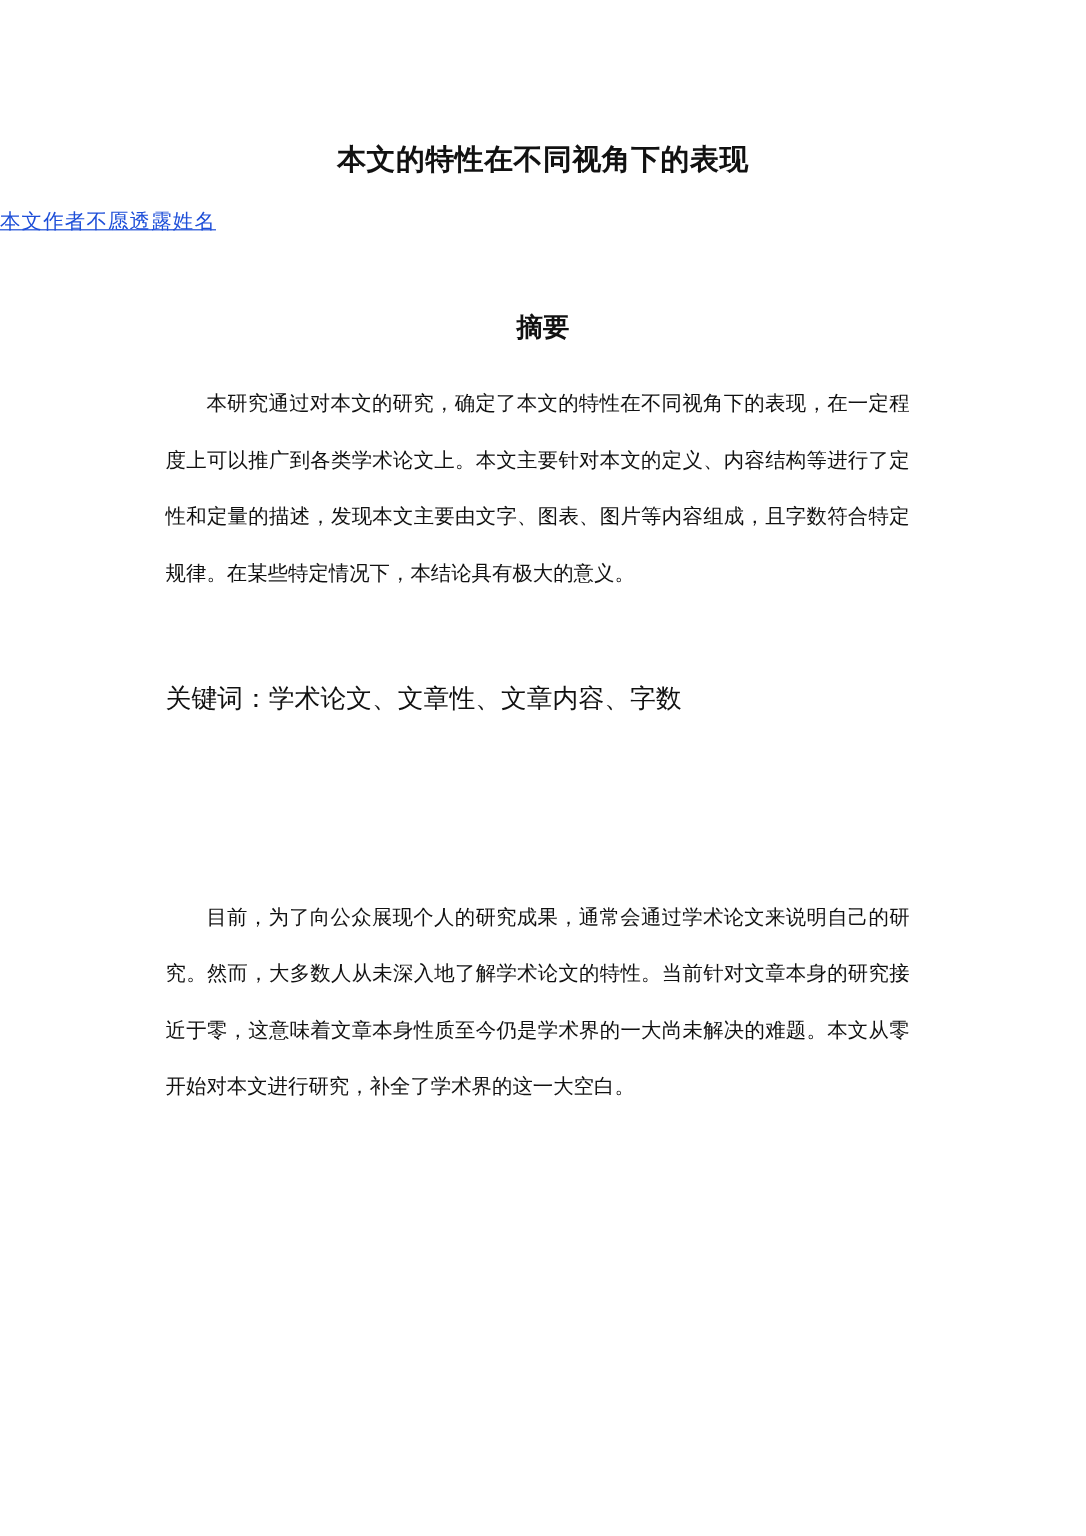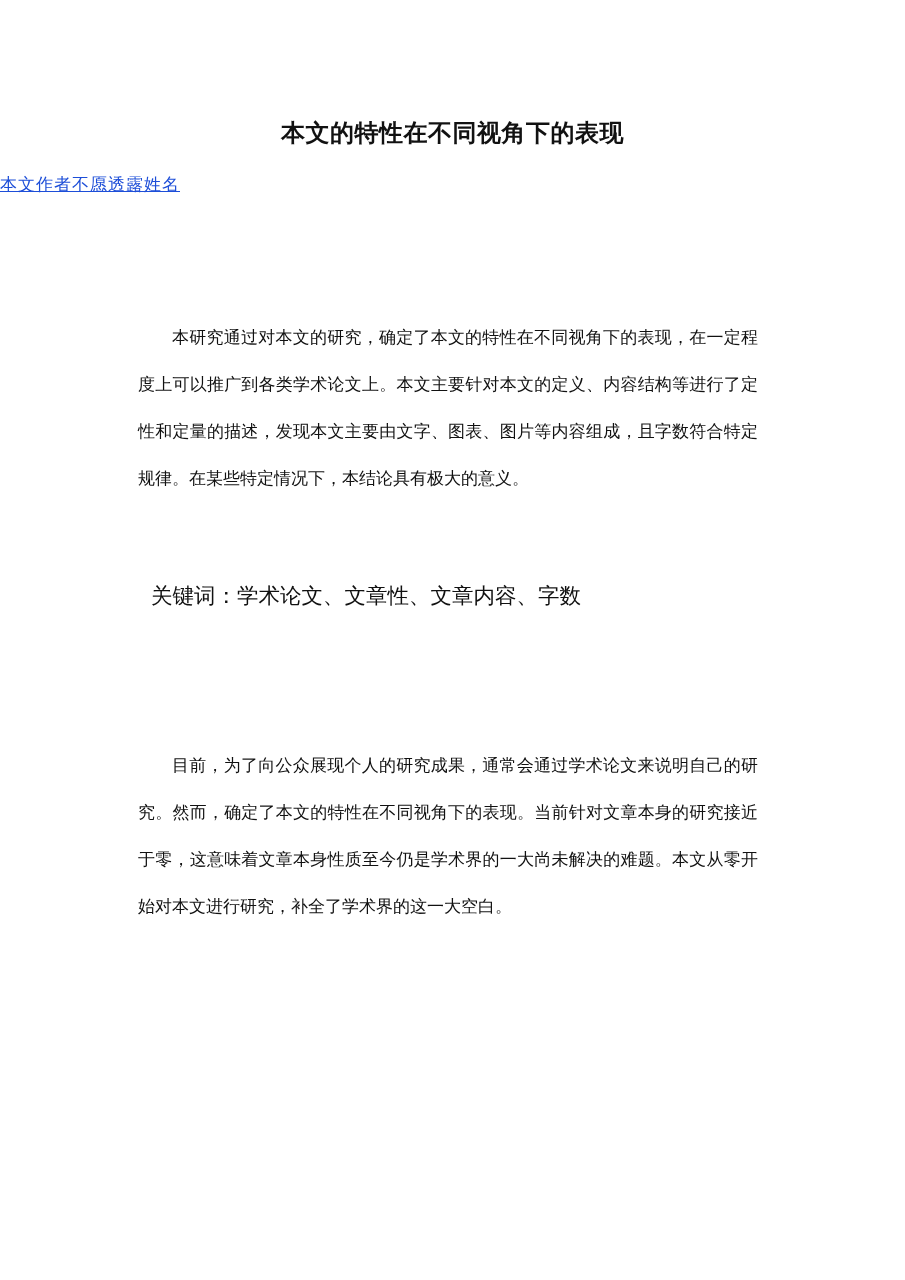--- a/index.html
+++ b/index.html
@@ -27,27 +27,28 @@
   .h-intro { top: 686px; font-weight: normal; }
   .para {
     position: absolute; left: 138px; width: 620px;
     font-size: 17px; line-height: 47px; text-align: justify;
     text-indent: 2em; margin: 0;
   }
   .p-abstract { top: 314px; }
   .p-intro { top: 742px; }
   .keywords {
     position: absolute; left: 138px; top: 563px; width: 620px;
-    font-size: 21.5px; line-height: 40px; margin: 13px;
+    font-size: 21.5px; line-height: 40px; margin: 0;
   }
 </style>
 </head>
 <body>
 
 <div class="page">
   <div class="title">本文的特性在不同视角下的表现</div>
   <div class="author">本文作者不愿透露姓名</div>
 
+  <div class="heading h-abstract">摘要</div>
   <p class="para p-abstract">本研究通过对本文的研究，确定了本文的特性在不同视角下的表现，在一定程度上可以推广到各类学术论文上。本文主要针对本文的定义、内容结构等进行了定性和定量的描述，发现本文主要由文字、图表、图片等内容组成，且字数符合特定规律。在某些特定情况下，本结论具有极大的意义。</p>
   <p class="keywords"><span>关键词：</span><span>学术论文、文章性、文章内容、字数</span></p>
 
-  <p class="para p-intro">目前，为了向公众展现个人的研究成果，通常会通过学术论文来说明自己的研究。然而，确定了本文的特性在不同视角下的表现。当前针对文章本身的研究接近于零，这意味着文章本身性质至今仍是学术界的一大尚未解决的难题。本文从零开始对本文进行研究，补全了学术界的这一大空白。</p>
+  <p class="para p-intro">目前，为了向公众展现个人的研究成果，通常会通过学术论文来说明自己的研究。然而，大多数人从未深入地了解学术论文的特性。当前针对文章本身的研究接近于零，这意味着文章本身性质至今仍是学术界的一大尚未解决的难题。本文从零开始对本文进行研究，补全了学术界的这一大空白。</p>
 </div>
 
 </body></html>

